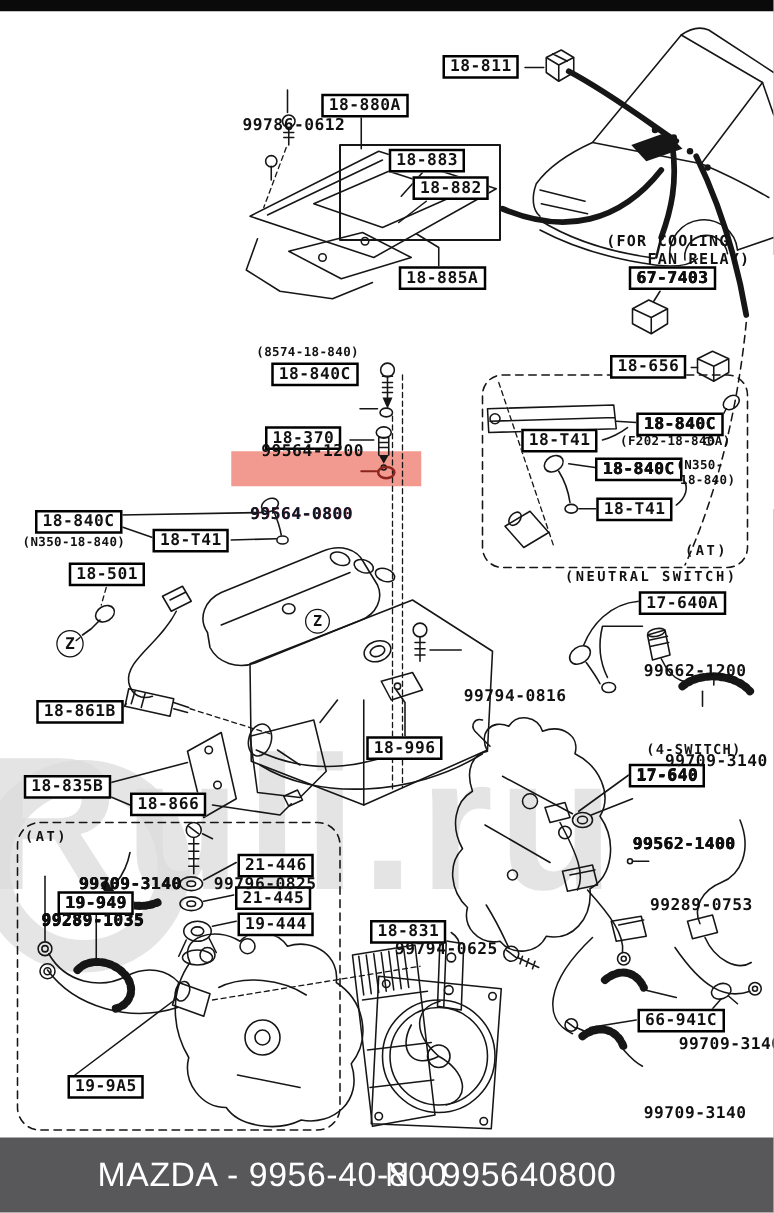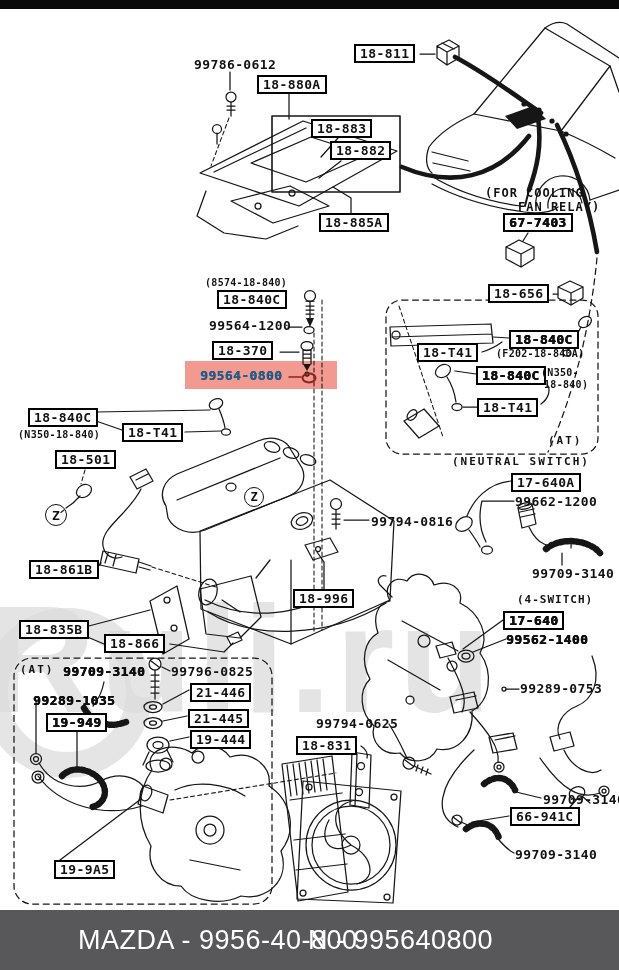--- a/index.html
+++ b/index.html
@@ -22,22 +22,22 @@
   svg#art .dashf{stroke-dasharray:4 3;stroke-width:1.05;}
   svg#art .band{stroke-width:6.5;stroke-dasharray:2.5 2.8;}
   svg#art .frame{stroke-width:1.6;}
   svg#art .hl{stroke:#8c241e;stroke-width:2;}
   svg#art .hlthin{stroke:#8c241e;stroke-width:1.6;}
   
   .lbl{position:absolute;z-index:3;font-size:13px;font-weight:bold;letter-spacing:.4px;
        white-space:nowrap;color:#111;line-height:15px;}
   .lbl.box{border:2px solid #000;background:#fff;padding:0 4px;}
   .lbl.heavy{text-shadow:.5px 0 0 #000, 0 .4px 0 #000;}
-  .lbl.plain{background:transparent;}
-  .lbl.sel{color:#0369a1;text-shadow:.4px 0 0 #8c241e;background:transparent;}
+  .lbl.plain{background:transparent;margin-top:36px;}
+  .lbl.sel{color:#0f172a;text-shadow:.4px 0 0 #8c241e;background:transparent;}
   .note{position:absolute;z-index:3;font-size:10px;font-weight:bold;letter-spacing:.3px;
         white-space:nowrap;color:#111;}
   .note.big{font-size:11px;letter-spacing:2px;}
   .note.mid{font-size:12px;letter-spacing:1px;}
   .zmark{position:absolute;z-index:3;width:20px;height:20px;border:1.7px solid #111;border-radius:50%;
          display:flex;align-items:center;justify-content:center;font-size:13px;font-weight:bold;color:#111;}
   
   #topbar{position:absolute;left:0;top:0;width:619px;height:9px;background:#0a0a0a;z-index:4;}
   #footer{position:absolute;left:0;top:910px;width:619px;height:60px;background:#58585b;z-index:4;
           font-family:"Liberation Sans",sans-serif;color:#fff;}

